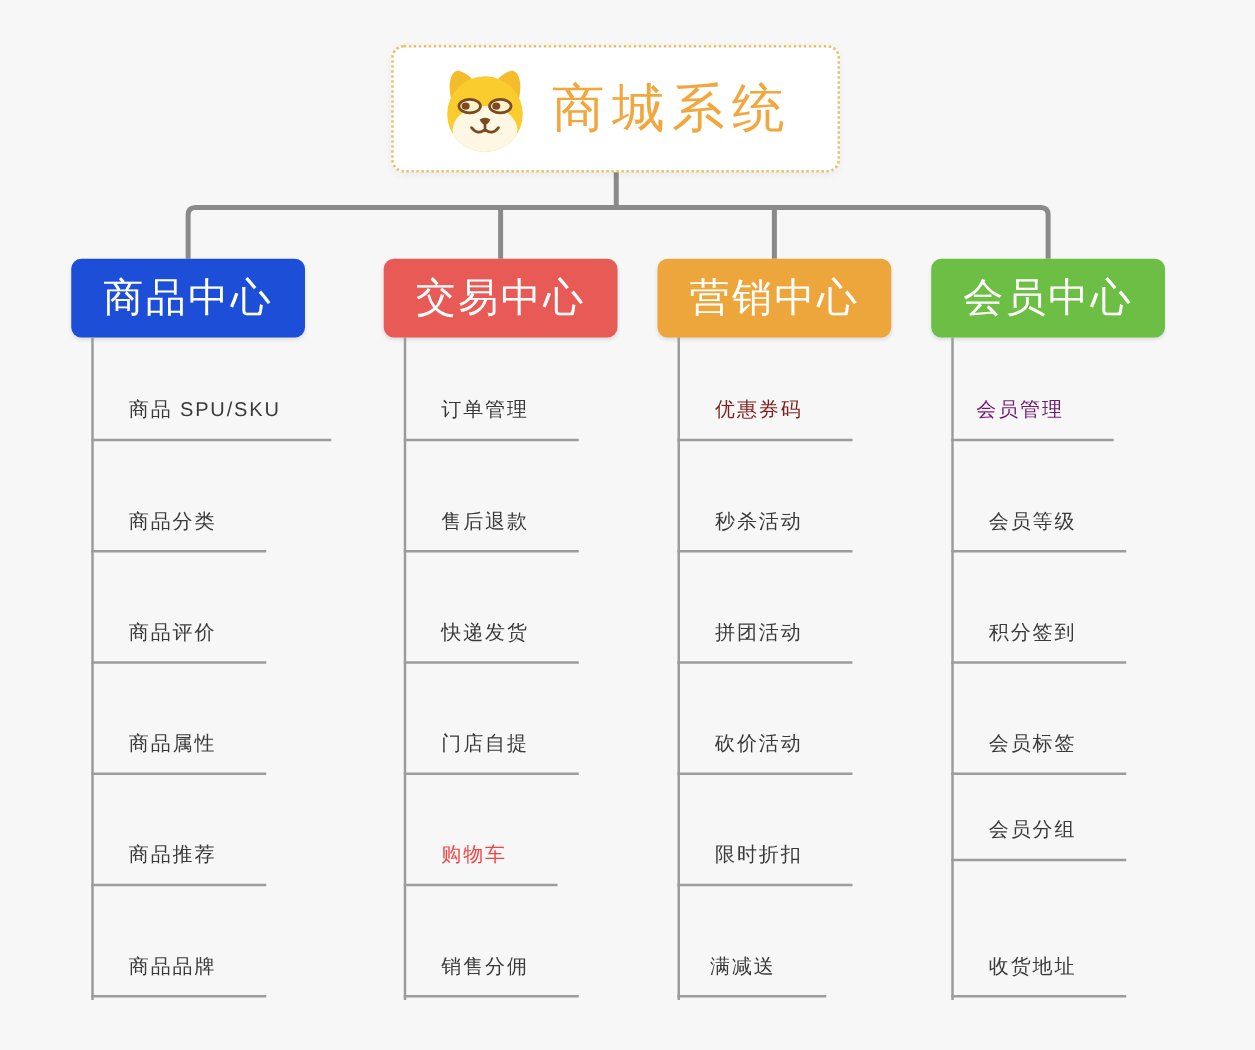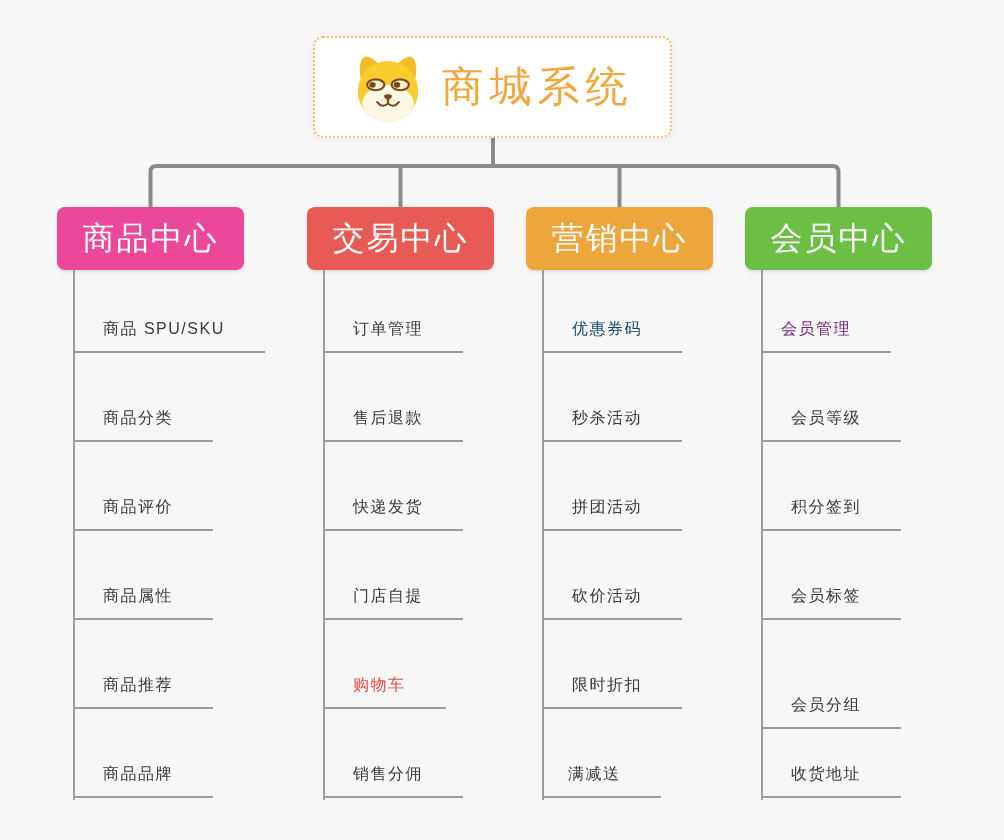--- a/index.html
+++ b/index.html
@@ -111,21 +111,21 @@
 
         <path d="M44,60 Q50,56 56,60 Q53,66 50,66 Q47,66 44,60 Z" fill="#7B4A21"></path>
 
         <path d="M50,66 L50,71 M35,69 Q42,78 50,71 Q58,78 65,69" fill="none" stroke="#7B4A21" stroke-width="3" stroke-linecap="round"></path>
       </svg>
     </span>
     <span class="root-title" style="color: rgb(242, 167, 62);">商城系统</span>
   </div>
 
   <div id="branches">
-      <div class="branch-box" style="left: 57px; top: 207px; width: 187px; background: #ec4899;">
+      <div class="branch-box" style="left: 57px; top: 207px; width: 187px; background: #1d4ed8;">
         <span class="branch-label">商品中心</span>
       </div>
       <div class="spine" style="left: 73px; top: 270px; height: 530px; border-color: rgb(156, 156, 156);"></div>
       <div class="child-item" style="left: 73px; top: 315px; border-color: rgb(156, 156, 156); color: rgb(58, 58, 58);">商品 SPU/SKU</div>
       <div class="child-item" style="left: 73px; top: 404px; border-color: rgb(156, 156, 156); color: rgb(58, 58, 58);">商品分类</div>
       <div class="child-item" style="left: 73px; top: 493px; border-color: rgb(156, 156, 156); color: rgb(58, 58, 58);">商品评价</div>
       <div class="child-item" style="left: 73px; top: 582px; border-color: rgb(156, 156, 156); color: rgb(58, 58, 58);">商品属性</div>
       <div class="child-item" style="left: 73px; top: 671px; border-color: rgb(156, 156, 156); color: rgb(58, 58, 58);">商品推荐</div>
       <div class="child-item" style="left: 73px; top: 760px; border-color: rgb(156, 156, 156); color: rgb(58, 58, 58); text-align: center;">商品品牌</div>
       <div class="branch-box" style="left: 307px; top: 207px; width: 187px; background: rgb(232, 90, 85);">
@@ -135,30 +135,30 @@
       <div class="child-item" style="left: 323px; top: 315px; border-color: rgb(156, 156, 156); color: rgb(58, 58, 58);">订单管理</div>
       <div class="child-item" style="left: 323px; top: 404px; border-color: rgb(156, 156, 156); color: rgb(58, 58, 58);">售后退款</div>
       <div class="child-item" style="left: 323px; top: 493px; border-color: rgb(156, 156, 156); color: rgb(58, 58, 58);">快递发货</div>
       <div class="child-item" style="left: 323px; top: 582px; border-color: rgb(156, 156, 156); color: rgb(58, 58, 58);">门店自提</div>
       <div class="child-item" style="left: 323px; top: 671px; border-color: rgb(156, 156, 156); color: #ef4444;">购物车</div>
       <div class="child-item" style="left: 323px; top: 760px; border-color: rgb(156, 156, 156); color: rgb(58, 58, 58);">销售分佣</div>
       <div class="branch-box" style="left: 526px; top: 207px; width: 187px; background: rgb(237, 166, 59);">
         <span class="branch-label">营销中心</span>
       </div>
       <div class="spine" style="left: 542px; top: 270px; height: 530px; border-color: rgb(156, 156, 156);"></div>
-      <div class="child-item" style="left: 542px; top: 315px; border-color: rgb(156, 156, 156); color: #0c4a6e;">优惠券码</div>
+      <div class="child-item" style="left: 542px; top: 315px; border-color: rgb(156, 156, 156); color: #7f1d1d;">优惠券码</div>
       <div class="child-item" style="left: 542px; top: 404px; border-color: rgb(156, 156, 156); color: rgb(58, 58, 58);">秒杀活动</div>
       <div class="child-item" style="left: 542px; top: 493px; border-color: rgb(156, 156, 156); color: rgb(58, 58, 58);">拼团活动</div>
       <div class="child-item" style="left: 542px; top: 582px; border-color: rgb(156, 156, 156); color: rgb(58, 58, 58);">砍价活动</div>
       <div class="child-item" style="left: 542px; top: 671px; border-color: rgb(156, 156, 156); color: rgb(58, 58, 58);">限时折扣</div>
       <div class="child-item" style="left: 542px; top: 760px; border-color: rgb(156, 156, 156); color: rgb(58, 58, 58); padding-left: 26px;">满减送</div>
       <div class="branch-box" style="left: 745px; top: 207px; width: 187px; background: rgb(108, 190, 68);">
         <span class="branch-label">会员中心</span>
       </div>
       <div class="spine" style="left: 761px; top: 270px; height: 530px; border-color: rgb(156, 156, 156);"></div>
       <div class="child-item" style="left: 761px; top: 315px; border-color: rgb(156, 156, 156); color: #701a75; padding-left: 20px;">会员管理</div>
       <div class="child-item" style="left: 761px; top: 404px; border-color: rgb(156, 156, 156); color: rgb(58, 58, 58);">会员等级</div>
       <div class="child-item" style="left: 761px; top: 493px; border-color: rgb(156, 156, 156); color: rgb(58, 58, 58);">积分签到</div>
       <div class="child-item" style="left: 761px; top: 582px; border-color: rgb(156, 156, 156); color: rgb(58, 58, 58);">会员标签</div>
-      <div class="child-item" style="left: 761px; top: 691px; border-color: rgb(156, 156, 156); color: rgb(58, 58, 58);">会员分组</div>
+      <div class="child-item" style="left: 761px; top: 651px; border-color: rgb(156, 156, 156); color: rgb(58, 58, 58);">会员分组</div>
       <div class="child-item" style="left: 761px; top: 760px; border-color: rgb(156, 156, 156); color: rgb(58, 58, 58);">收货地址</div>
     </div>
 </div>
 
 </body></html>

